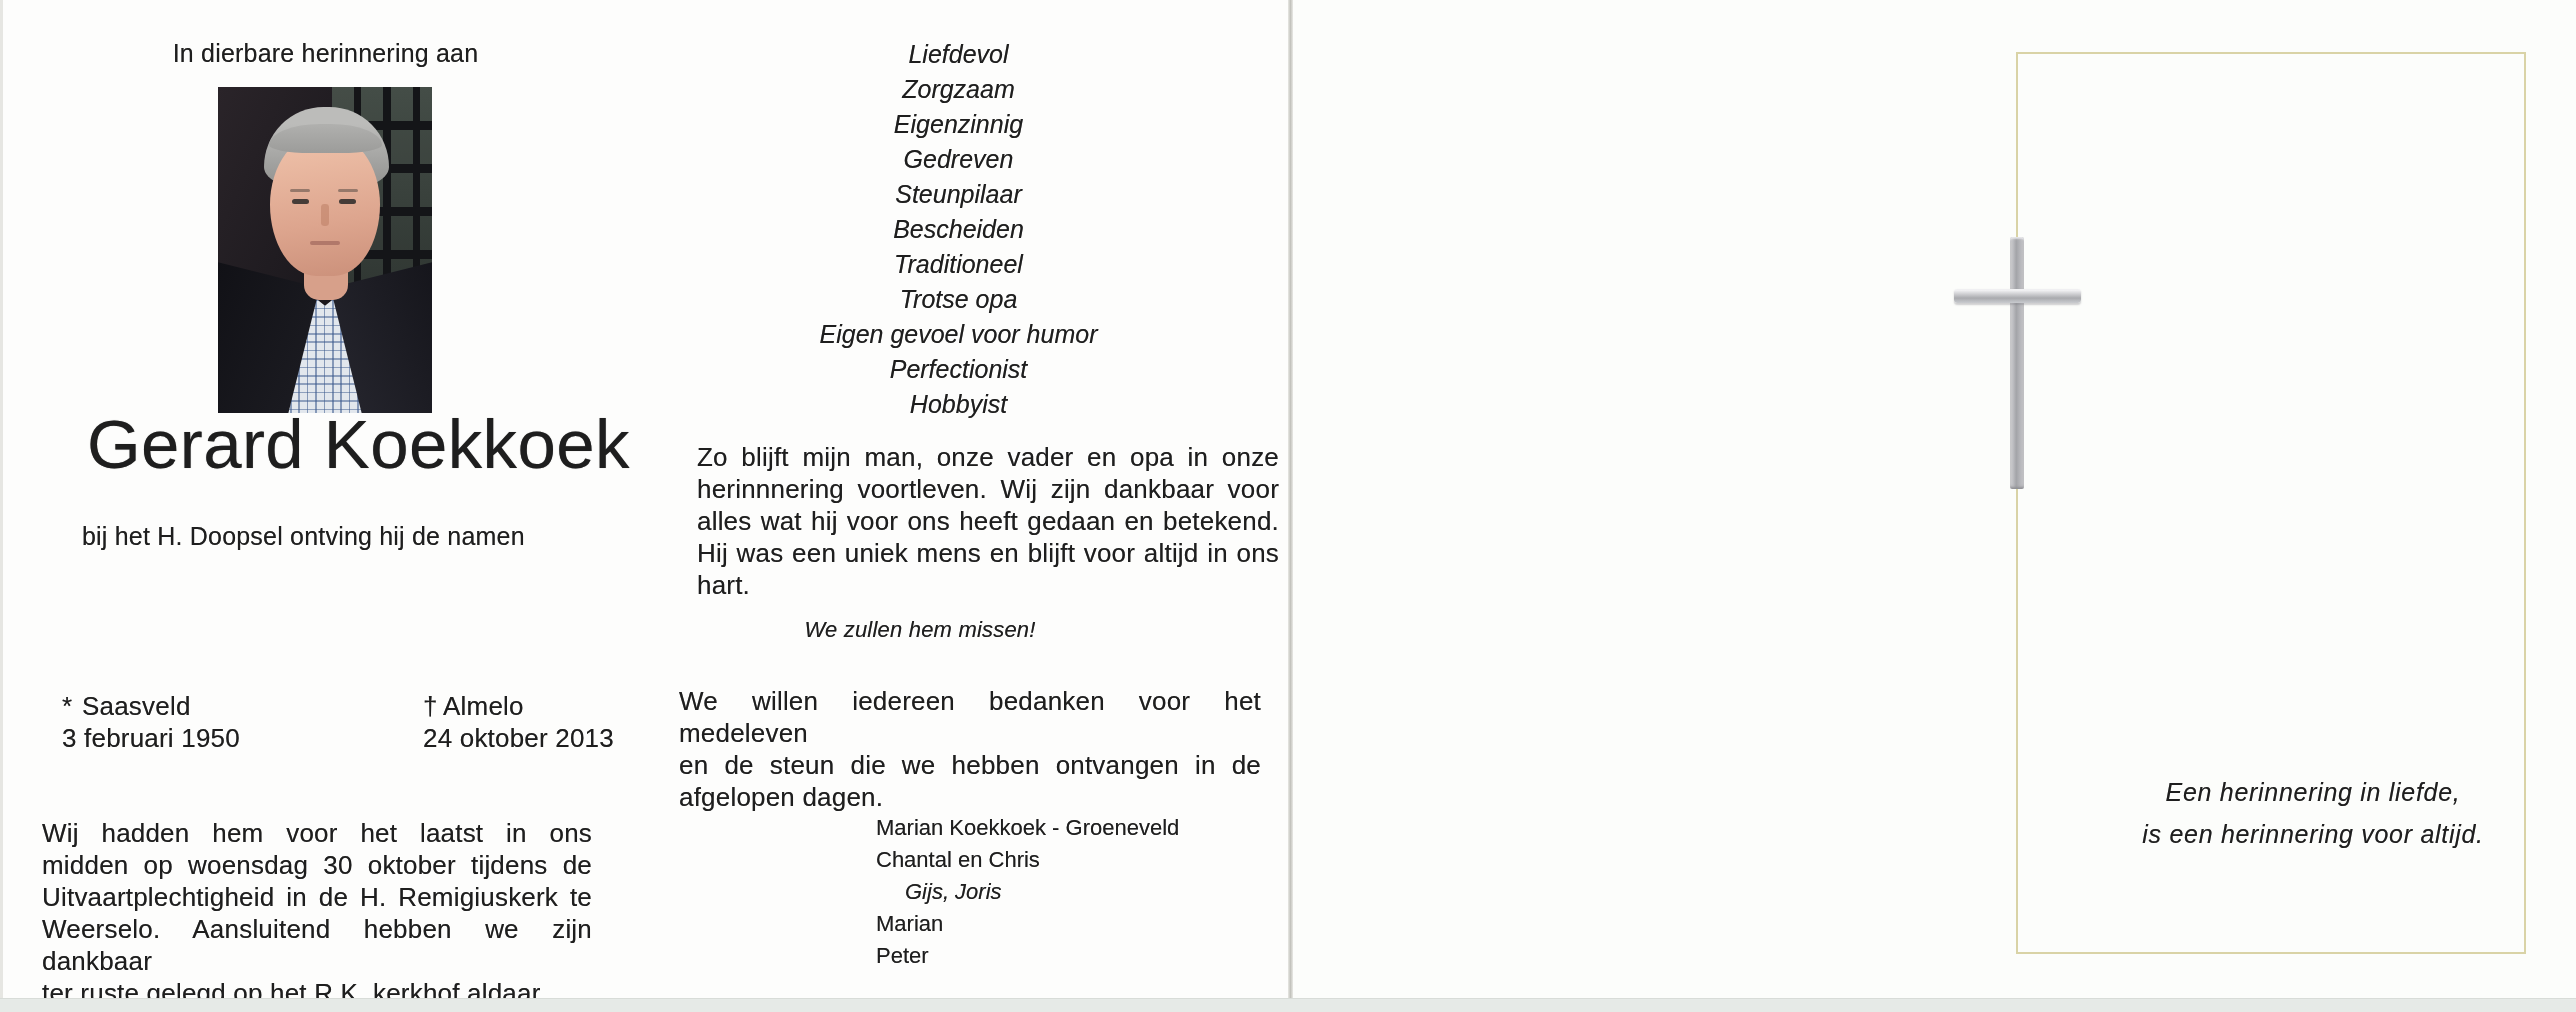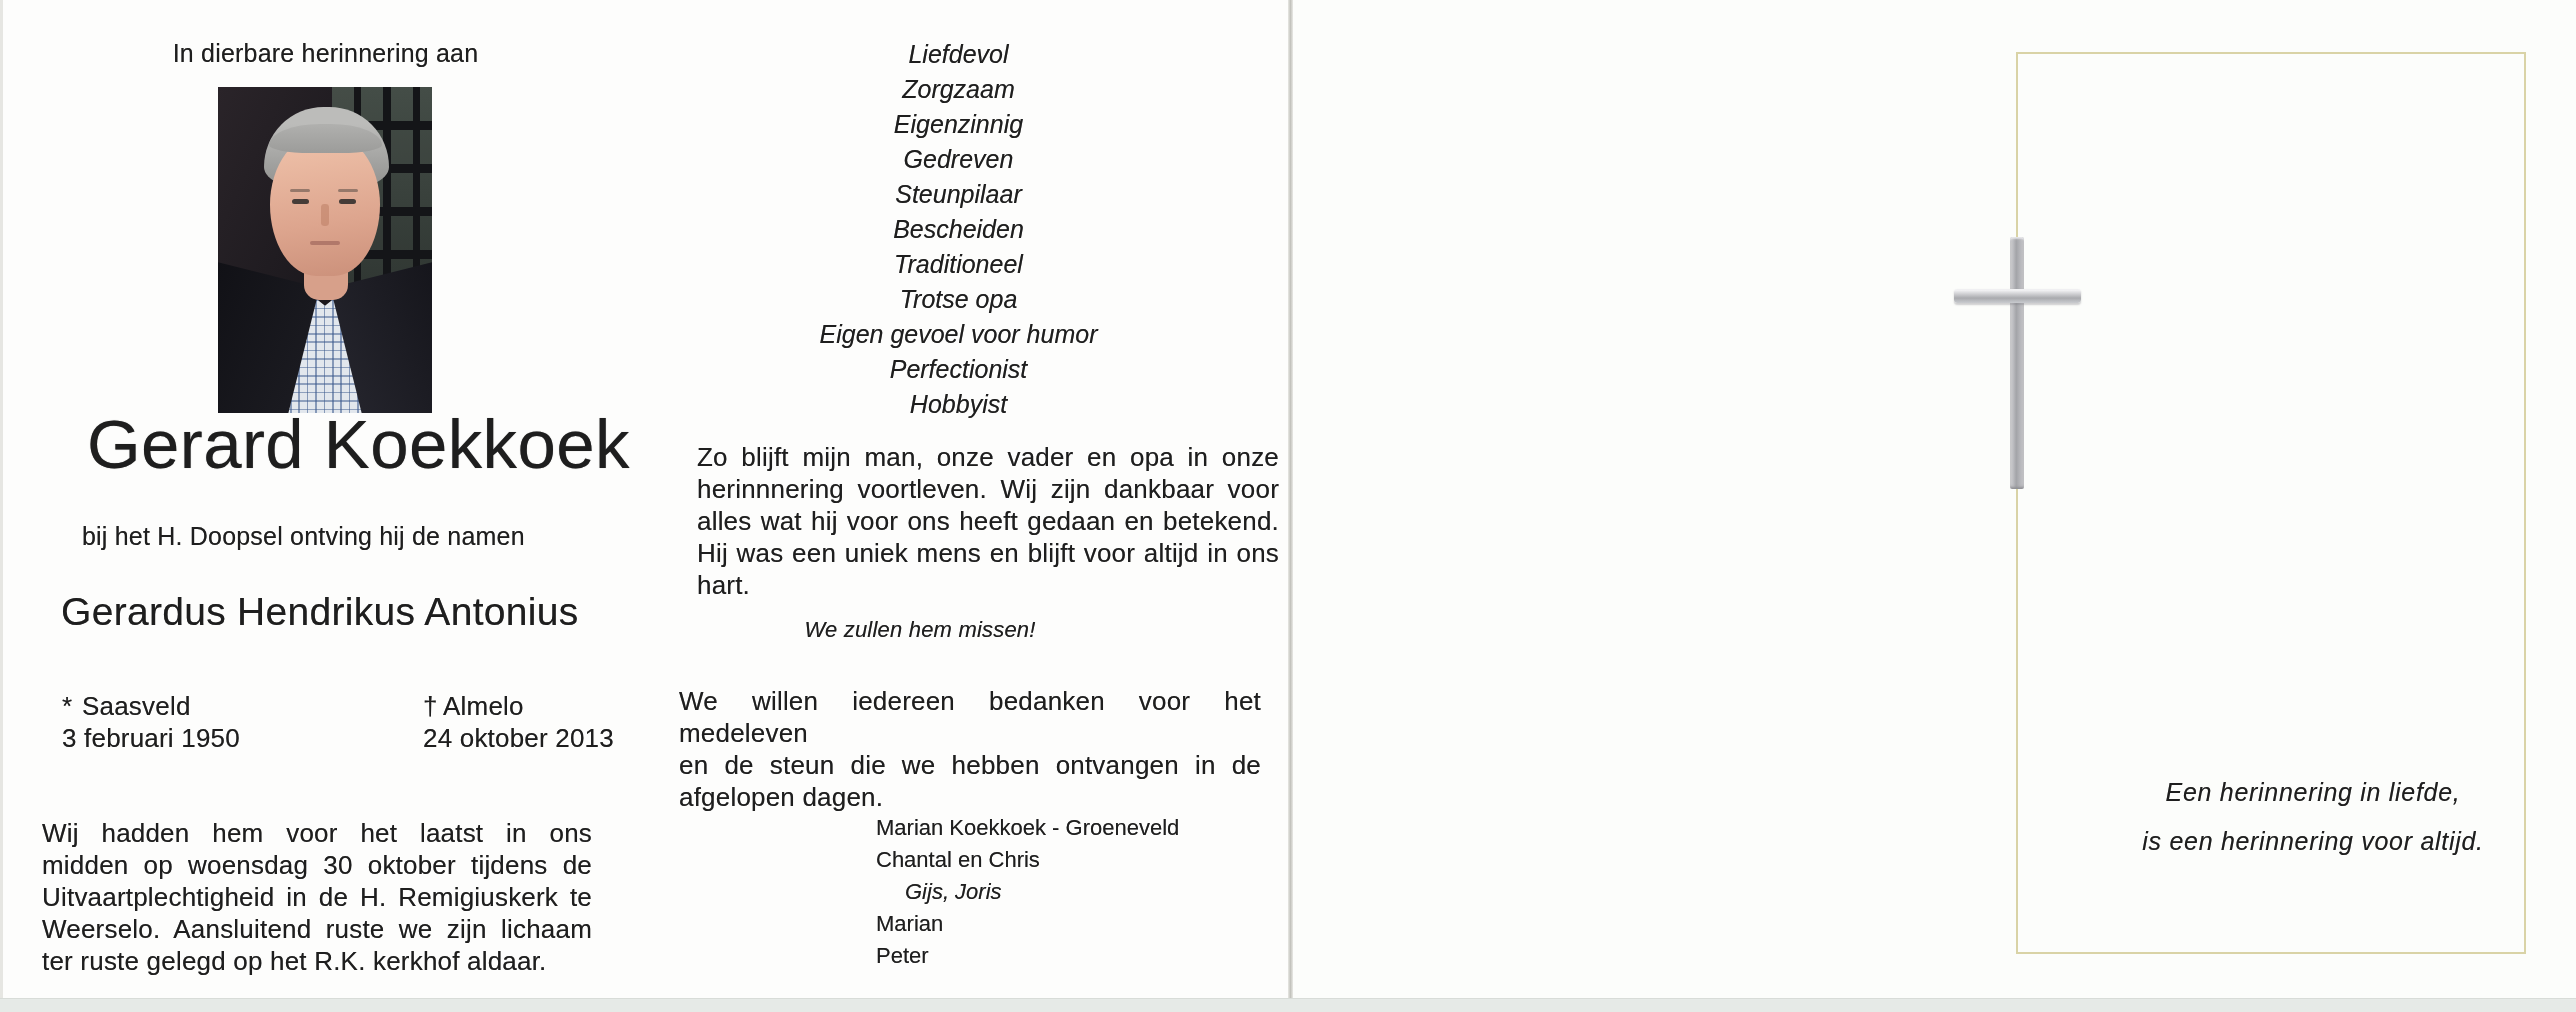--- a/index.html
+++ b/index.html
@@ -51,21 +51,21 @@
   .cross{left:1954px;top:237px;width:127px;height:252px;z-index:5;}
   .cross .vbar{position:absolute;left:56px;top:0;width:13.5px;height:252px;border-radius:2.5px;
     background:linear-gradient(to right,#d6d6d9 0%,#a3a4a8 45%,#c9c9cd 100%);
     box-shadow:inset 0 1.7px 1.7px #e9e9ec, inset 0 -1.7px 2.5px #8d8e92;}
   .cross .hbar{position:absolute;left:0;top:52px;width:127px;height:14.3px;border-radius:3.4px;
     background:linear-gradient(to bottom,#f0f0f2 10%,#a9aaae 65%,#c9cbcf);
     box-shadow:0 1.7px 1.7px rgba(120,120,125,.35);}
   .quote{left:2119px;top:766px;width:388px;text-align:center;font-style:italic;}
   .quote div{font-size:25px;letter-spacing:0.7px;text-shadow:0 0 0.4px rgba(25,25,25,.5);}
   .quote .q1{position:absolute;left:0;top:11.8px;width:388px;}
-  .quote .q2{position:absolute;left:0;top:61px;width:388px;}
+  .quote .q2{position:absolute;left:0;top:54px;width:388px;}
 
   
   .photo{left:218px;top:87px;width:214px;height:326px;overflow:hidden;
     background:linear-gradient(115deg,#2a2429 0%,#1b181d 55%,#141316 100%);}
   .ph-window{position:absolute;right:0;top:0;width:100px;height:201px;opacity:.9;
     background:
       repeating-linear-gradient(to right,transparent 0 22px,#141518 22px 29.5px),
       repeating-linear-gradient(to bottom,transparent 0 34px,#141518 34px 43px),
       linear-gradient(#49534c,#333b36);}
   .ph-jacket-l{position:absolute;left:-34px;top:184px;width:118px;height:160px;
@@ -119,37 +119,36 @@
       <div class="ph-nose"></div>
       <div class="ph-mouth"></div>
     </div>
     <div class="ph-fringe"></div>
   </div>
 
   <div class="abs big-name">Gerard Koekkoek</div>
 
   <div class="abs baptism-intro t">bij het H. Doopsel ontving hij de namen</div>
 
-  <div class="abs baptism-names">Gerardus Hendrikus Antonius</div>
 
   <div class="abs dates birth-block t">
     <div><span class="sym">*</span><span>Saasveld</span></div>
     <div>3 februari 1950</div>
   </div>
 
   <div class="abs dates death-block t">
     <div><span class="sym">†</span><span>Almelo</span></div>
     <div>24 oktober 2013</div>
   </div>
 
   <div class="abs farewell jblock t">
       <div>Wij hadden hem voor het laatst in ons</div>
       <div>midden op woensdag 30 oktober tijdens de</div>
       <div>Uitvaartplechtigheid in de H. Remigiuskerk te</div>
-      <div>Weerselo. Aansluitend ruste we zijn lichaam</div>
+      <div>Weerselo. Aansluitend hebben we zijn dankbaar</div>
       <div>ter ruste gelegd op het R.K. kerkhof aldaar.</div>
     </div>
 
   <div class="abs qualities">
       <div>Liefdevol</div>
       <div>Zorgzaam</div>
       <div>Eigenzinnig</div>
       <div>Gedreven</div>
       <div>Steunpilaar</div>
       <div>Bescheiden</div>

